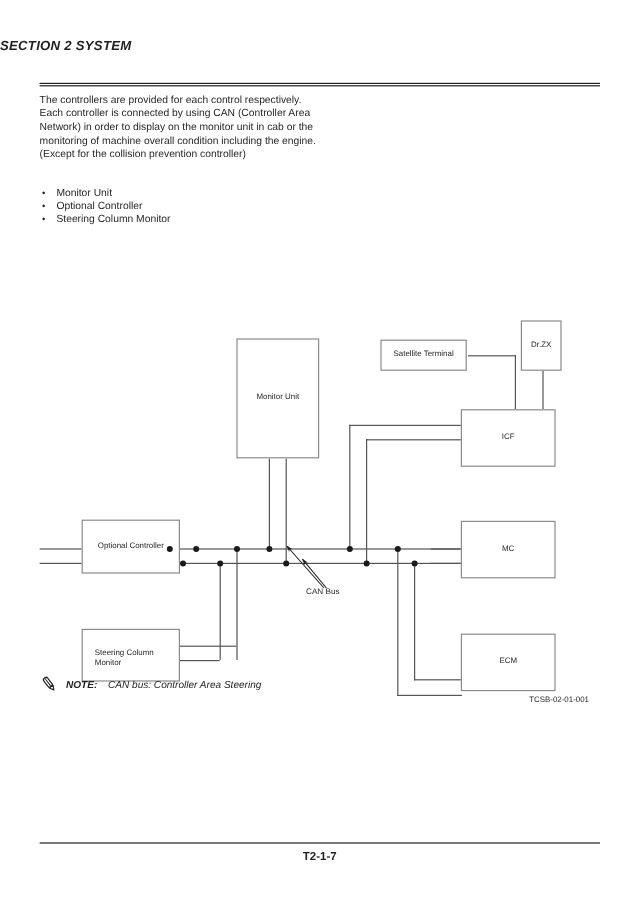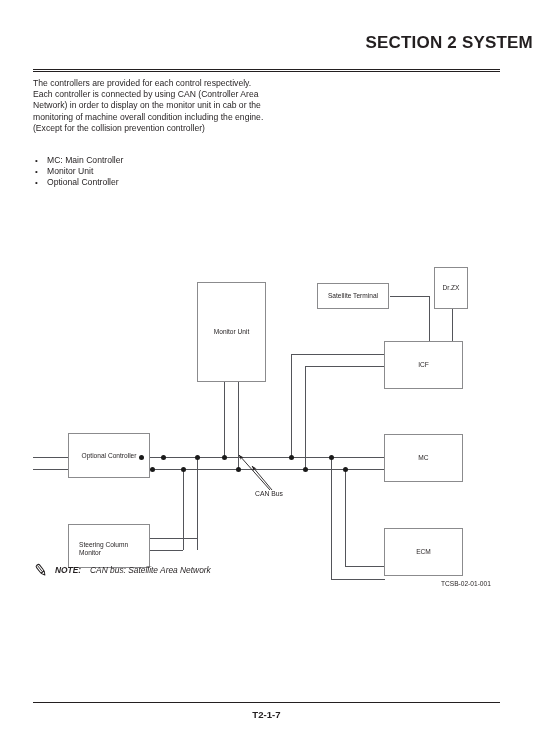--- a/index.html
+++ b/index.html
@@ -16,25 +16,26 @@
     overflow: hidden;
   }
 
   
   #page-header {
     position: absolute;
     left: 0; top: 0;
     width: 533px;
   }
   #section-title {
-    text-align: right;
-    font-size: 17px;
+    text-align: left;
+    font-size: 11px;
     font-weight: bold;
     letter-spacing: 0.2px;
     margin-top: 33px;
+    font-style: italic;
   }
   #group-title {
     text-align: center;
     font-size: 11.5px;
     font-weight: bold;
     margin-top: 9px;
   }
   #header-rule {
     position: absolute;
     left: 33px; top: 69px;
@@ -184,23 +185,23 @@
 <body>
 
 <div id="page-header">
   <div id="section-title">SECTION 2 SYSTEM</div>
 </div>
 <div id="header-rule"></div>
 
 <p id="intro-paragraph">The controllers are provided for each control respectively. Each controller is connected by using CAN (Controller Area Network) in order to display on the monitor unit in cab or the monitoring of machine overall condition including the engine. (Except for the collision prevention controller)</p>
 
 <ul id="controller-list">
-  <li><span>MC: Main Controller</span></li>
   <li><span>Monitor Unit</span></li>
   <li><span>Optional Controller</span></li>
+  <li><span>Steering Column Monitor</span></li>
 </ul>
 
 <div id="diagram">
 
   <div class="wire wire-v" style="left:224px; top:132px; height:75px;"></div>
   <div class="wire wire-v" style="left:238px; top:132px; height:87px;"></div>
 
   <div class="wire wire-h" style="left:390px; top:46px; width:40px;"></div>
   <div class="wire wire-v" style="left:429px; top:46px; height:46px;"></div>
 
@@ -291,17 +292,17 @@
 <div id="note-row">
   <svg id="note-pencil-icon" viewBox="0 0 24 24">
     <g transform="rotate(-38 12 12)">
       <rect x="9" y="2.5" width="6" height="13.5" rx="2.6" fill="#ffffff" stroke="#231f20" stroke-width="1.5"></rect>
       <line x1="12" y1="3.4" x2="12" y2="15" stroke="#231f20" stroke-width="1.2"></line>
       <path d="M9 16 L12 21.5 L15 16 Z" fill="#ffffff" stroke="#231f20" stroke-width="1.4" stroke-linejoin="round"></path>
       <path d="M11 19.3 L12 21.6 L13 19.3 Z" fill="#231f20"></path>
     </g>
   </svg>
   <span id="note-word">NOTE:</span>
-  <span id="note-text">CAN bus: Satellite Area Network</span>
+  <span id="note-text">CAN bus: Controller Area Steering</span>
 </div>
 
 <div id="footer-rule"></div>
 <div id="footer-page">T2-1-7</div>
 
 </body></html>

